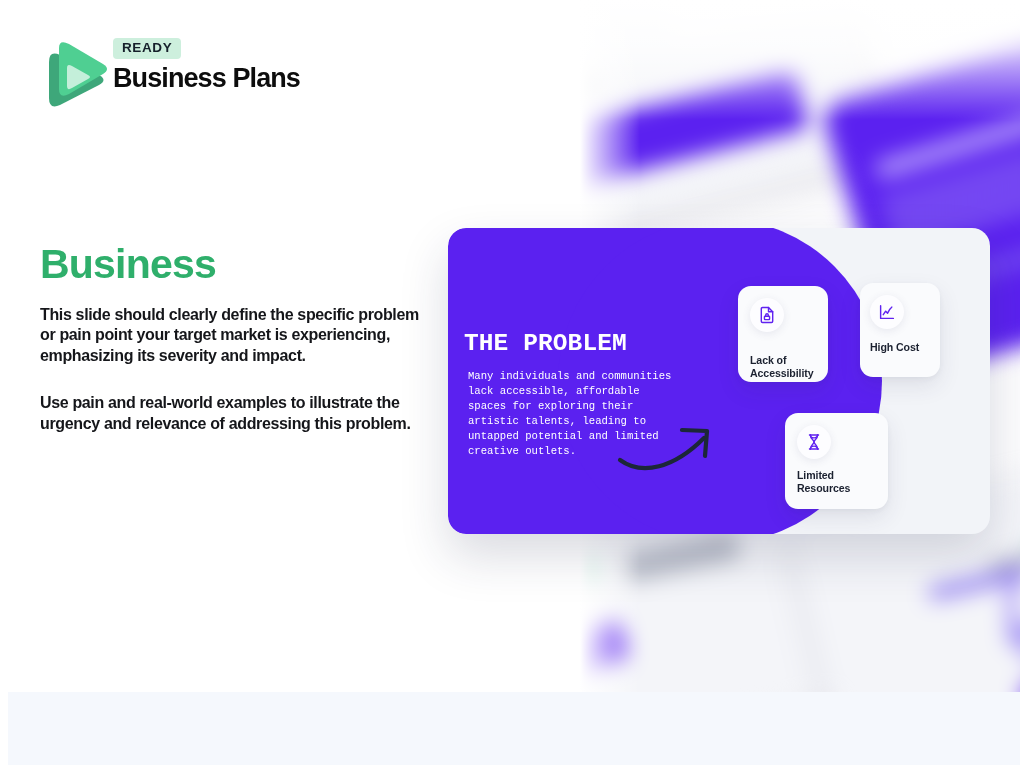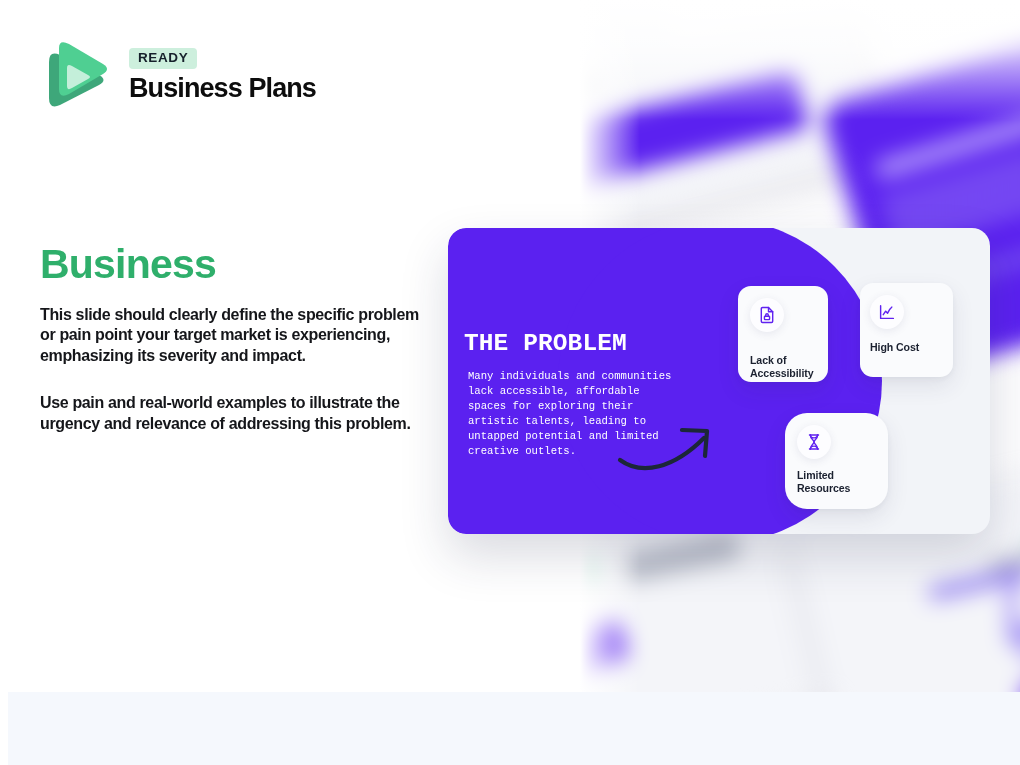--- a/index.html
+++ b/index.html
@@ -29,22 +29,21 @@
     width: 580px;
     height: 765px;
     z-index: 6;
   }
 
   .brand {
     position: absolute;
     left: 41px;
     top: 38px;
     display: flex;
-    align-items: center;
-    gap: 22px;
+    gap: 6px;
   }
   .brand-mark {
     width: 66px;
     height: 74px;
     position: relative;
     flex: none;
   }
   .brand-text { position: relative; }
   .ready-badge {
     display: inline-block;
@@ -229,22 +228,22 @@
 
   
   .tile {
     position: absolute;
     background: #fafbfd;
     border-radius: 13px;
     box-shadow: 0 9px 22px rgba(45,50,85,0.10), 0 2px 5px rgba(45,50,85,0.05);
     z-index: 5;
   }
   .tile-1 { left: 290px; top: 58px;  width: 90px; height: 96px; }
-  .tile-2 { left: 412px; top: 55px;  width: 93px; height: 94px; }
-  .tile-3 { left: 337px; top: 185px; width: 103px; height: 96px; border-radius: 22px; }
+  .tile-2 { left: 412px; top: 55px;  width: 80px; height: 94px; }
+  .tile-3 { left: 337px; top: 185px; width: 103px; height: 96px; }
 
   .tile-icon-wrap {
     position: absolute;
     width: 34px; height: 34px;
     border-radius: 50%;
     background: #fdfdff;
     box-shadow: 0 2px 8px rgba(60,60,110,0.10);
     display: flex; align-items: center; justify-content: center;
   }
   .tile-1 .tile-icon-wrap { left: 12px; top: 12px; }

